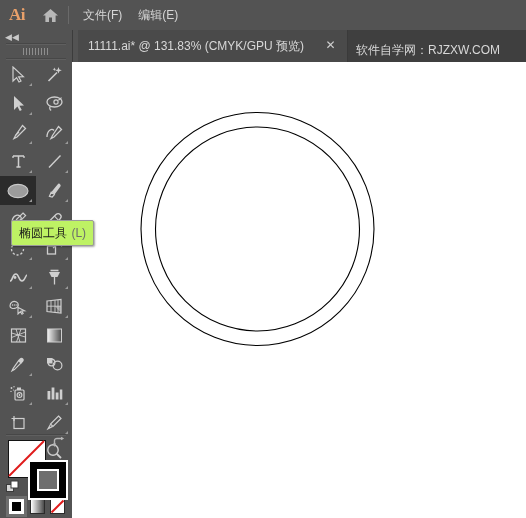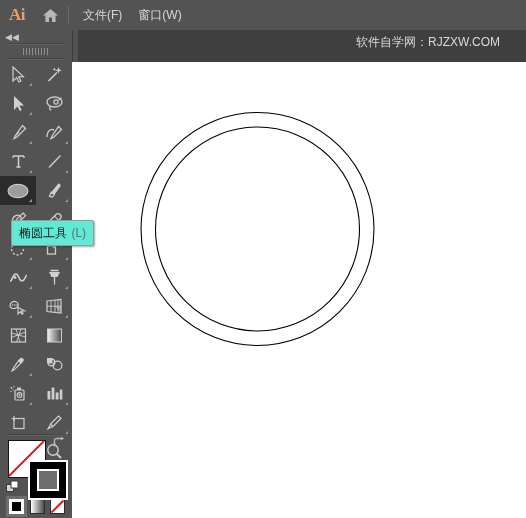--- a/index.html
+++ b/index.html
@@ -46,21 +46,21 @@
     border-right:1px solid #3a3a3a;
   }
   .doc-tab-title{
     color:#d8d8d8;font-size:12px;margin-left:10px;white-space:nowrap;
   }
   .doc-tab-close{
     position:absolute;right:10px;top:9px;width:13px;height:13px;
     color:#d0d0d0;font-size:12px;line-height:13px;text-align:center;cursor:default;
   }
   .watermark{
-    position:absolute;left:356px;top:0;height:24px;display:flex;align-items:center;
+    position:absolute;left:356px;top:8px;height:24px;display:flex;align-items:center;
     color:#d8d8d8;font-size:12px;white-space:nowrap;
   }
 
   
   .toolpanel{
     position:absolute;left:0;top:30px;width:72px;height:488px;
     background:#535353;border-right:1px solid #3c3c3c;
   }
   .tp-header{
     position:absolute;left:0;top:0;width:72px;height:14px;
@@ -93,21 +93,21 @@
   .tool.selected{background:#2b2b2b;}
   .tool .corner{
     position:absolute;right:4px;bottom:3px;width:0;height:0;
     border-left:3px solid transparent;border-bottom:3px solid #9a9a9a;
   }
   .tool svg{display:block;}
 
   
   .tooltip{
     position:absolute;left:11px;top:190px;
-    background:#5eead4;border:1px solid #9a9a9a;border-radius:2px;
+    background:#bef264;border:1px solid #9a9a9a;border-radius:2px;
     padding:2px 7px 3px 7px;white-space:nowrap;z-index:40;
     box-shadow:1px 1px 2px rgba(0,0,0,0.35);
   }
   .tooltip-label{color:#1a1a1a;font-size:12px;}
   .tooltip-key{color:#6d6d6d;font-size:12px;}
 
   
   .fillstroke{
     position:absolute;left:0;top:404px;width:72px;height:62px;
   }
@@ -158,26 +158,30 @@
   <div class="menubar">
     <div class="ai-logo">Ai</div>
     <div class="home-icon">
       <svg width="17" height="15" viewBox="0 0 17 15">
         <path d="M8.5 1 L16 7.5 L13.6 7.5 L13.6 14 L10 14 L10 9.5 L7 9.5 L7 14 L3.4 14 L3.4 7.5 L1 7.5 Z" fill="#b8b8b8"></path>
       </svg>
     </div>
     <div class="menu-divider"></div>
     <div class="menu-items">
       <div class="menu-item">文件(F)</div>
-      <div class="menu-item">窗口(W)</div>
+      <div class="menu-item">编辑(E)</div>
     </div>
   </div>
 
   <div class="tabbar">
     <div class="tabbar-left"></div>
+    <div class="doc-tab">
+      <div class="doc-tab-title">11111.ai* @ 131.83% (CMYK/GPU 预览)</div>
+      <div class="doc-tab-close">✕</div>
+    </div>
     <div class="watermark">软件自学网：RJZXW.COM</div>
   </div>
 
   <div class="toolpanel">
     <div class="tp-header">
       <div class="tp-collapse">◀◀</div>
     </div>
     <div class="tp-sep" style="top:13px;"></div>
     <div class="tp-grip">
         <span></span>

